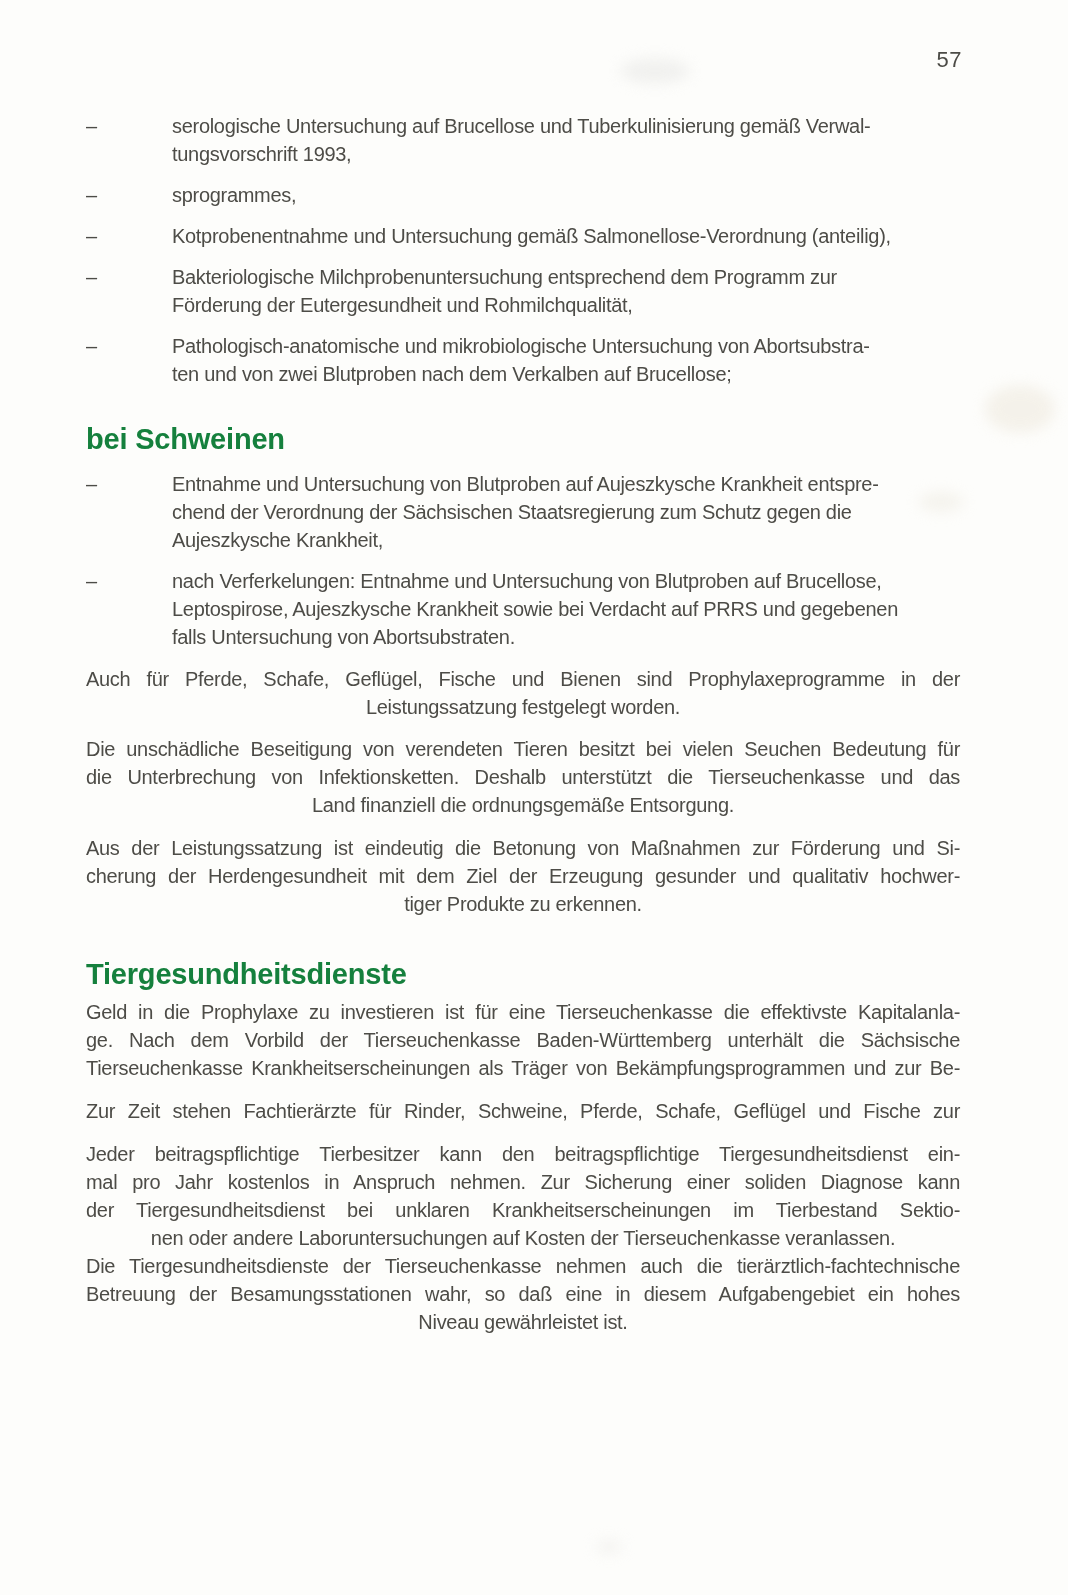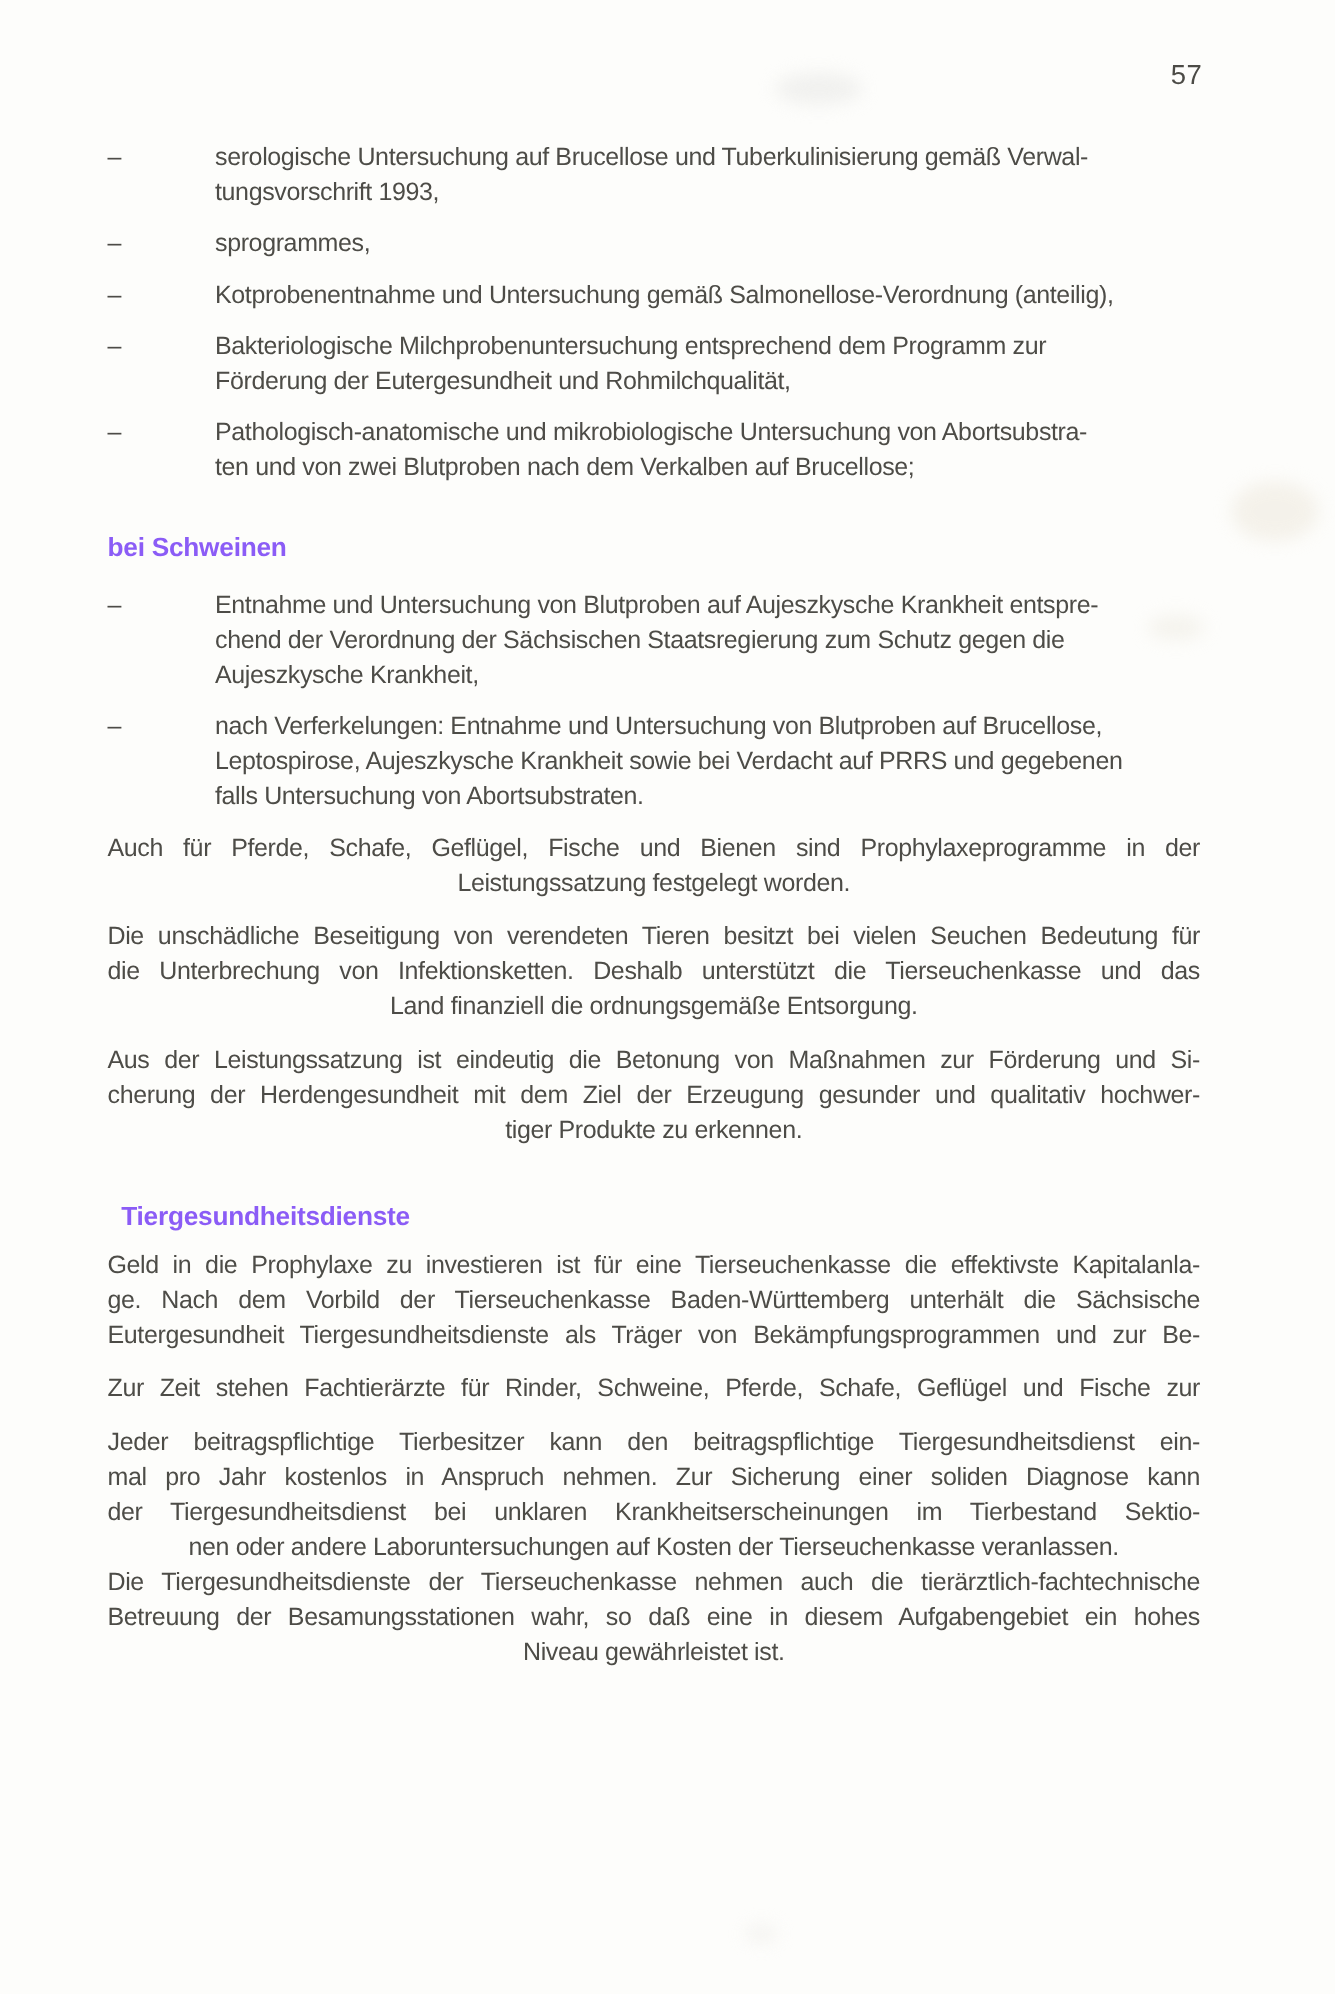--- a/index.html
+++ b/index.html
@@ -28,31 +28,31 @@
   }
   .bullets .item { display: flex; margin-bottom: 13px; }
   .bullets .item:last-child { margin-bottom: 0; }
   .dash { width: 86px; flex: none; }
   .btext { flex: 1; }
   .line { white-space: nowrap; }
   .para .jl { text-align: justify; text-align-last: justify; white-space: normal; }
   .para .ll { text-align: center; white-space: nowrap; }
   .heading {
     font-weight: bold;
-    font-size: 21px;
+    font-size: 29px;
     line-height: 28px;
-    color: #8b5cf6;
+    color: #15803d;
     letter-spacing: -0.2px;
   }
   #bullets-cattle { margin-top: 112px; }
   #heading-pigs { margin-top: 37px; margin-bottom: 17px; }
   #para-a0 { margin-top: 14px; }
   #para-a1 { margin-top: 14px; }
   #para-a2 { margin-top: 15px; }
-  #heading-services { margin-top: 42px; margin-bottom: 10px; margin-left: 11px; }
+  #heading-services { margin-top: 42px; margin-bottom: 10px; }
   #para-b1 { margin-top: 15px; }
   #para-b2 { margin-top: 15px; }
   #para-b3 { }
   
   .smudge { position: absolute; border-radius: 50%; filter: blur(7px); pointer-events: none; }
   #sm1 { left: 620px; top: 58px; width: 70px; height: 26px; background: #ececea; opacity: .7; }
   #sm2 { left: 985px; top: 385px; width: 70px; height: 48px; background: #efeadf; opacity: .6; }
   #sm3 { left: 918px; top: 492px; width: 46px; height: 20px; background: #eeebe2; opacity: .55; }
   #sm4 { left: 596px; top: 1540px; width: 26px; height: 14px; background: #f0efec; opacity: .7; }
 </style>
@@ -140,21 +140,21 @@
     <div class="jl">Aus der Leistungssatzung ist eindeutig die Betonung von Maßnahmen zur Förderung und Si-</div>
     <div class="jl">cherung der Herdengesundheit mit dem Ziel der Erzeugung gesunder und qualitativ hochwer-</div>
     <div class="ll">tiger Produkte zu erkennen.</div>
   </div>
 
   <div class="heading" id="heading-services">Tiergesundheitsdienste</div>
 
   <div class="para" id="para-b0">
     <div class="jl">Geld in die Prophylaxe zu investieren ist für eine Tierseuchenkasse die effektivste Kapitalanla-</div>
     <div class="jl">ge. Nach dem Vorbild der Tierseuchenkasse Baden-Württemberg unterhält die Sächsische</div>
-    <div class="jl">Eutergesundheit Tiergesundheitsdienste als Träger von Bekämpfungsprogrammen und zur Be-</div>
+    <div class="jl">Tierseuchenkasse Krankheitserscheinungen als Träger von Bekämpfungsprogrammen und zur Be-</div>
   </div>
 
   <div class="para" id="para-b1">
     <div class="jl">Zur Zeit stehen Fachtierärzte für Rinder, Schweine, Pferde, Schafe, Geflügel und Fische zur</div>
   </div>
 
   <div class="para" id="para-b2">
     <div class="jl">Jeder beitragspflichtige Tierbesitzer kann den beitragspflichtige Tiergesundheitsdienst ein-</div>
     <div class="jl">mal pro Jahr kostenlos in Anspruch nehmen. Zur Sicherung einer soliden Diagnose kann</div>
     <div class="jl">der Tiergesundheitsdienst bei unklaren Krankheitserscheinungen im Tierbestand Sektio-</div>

